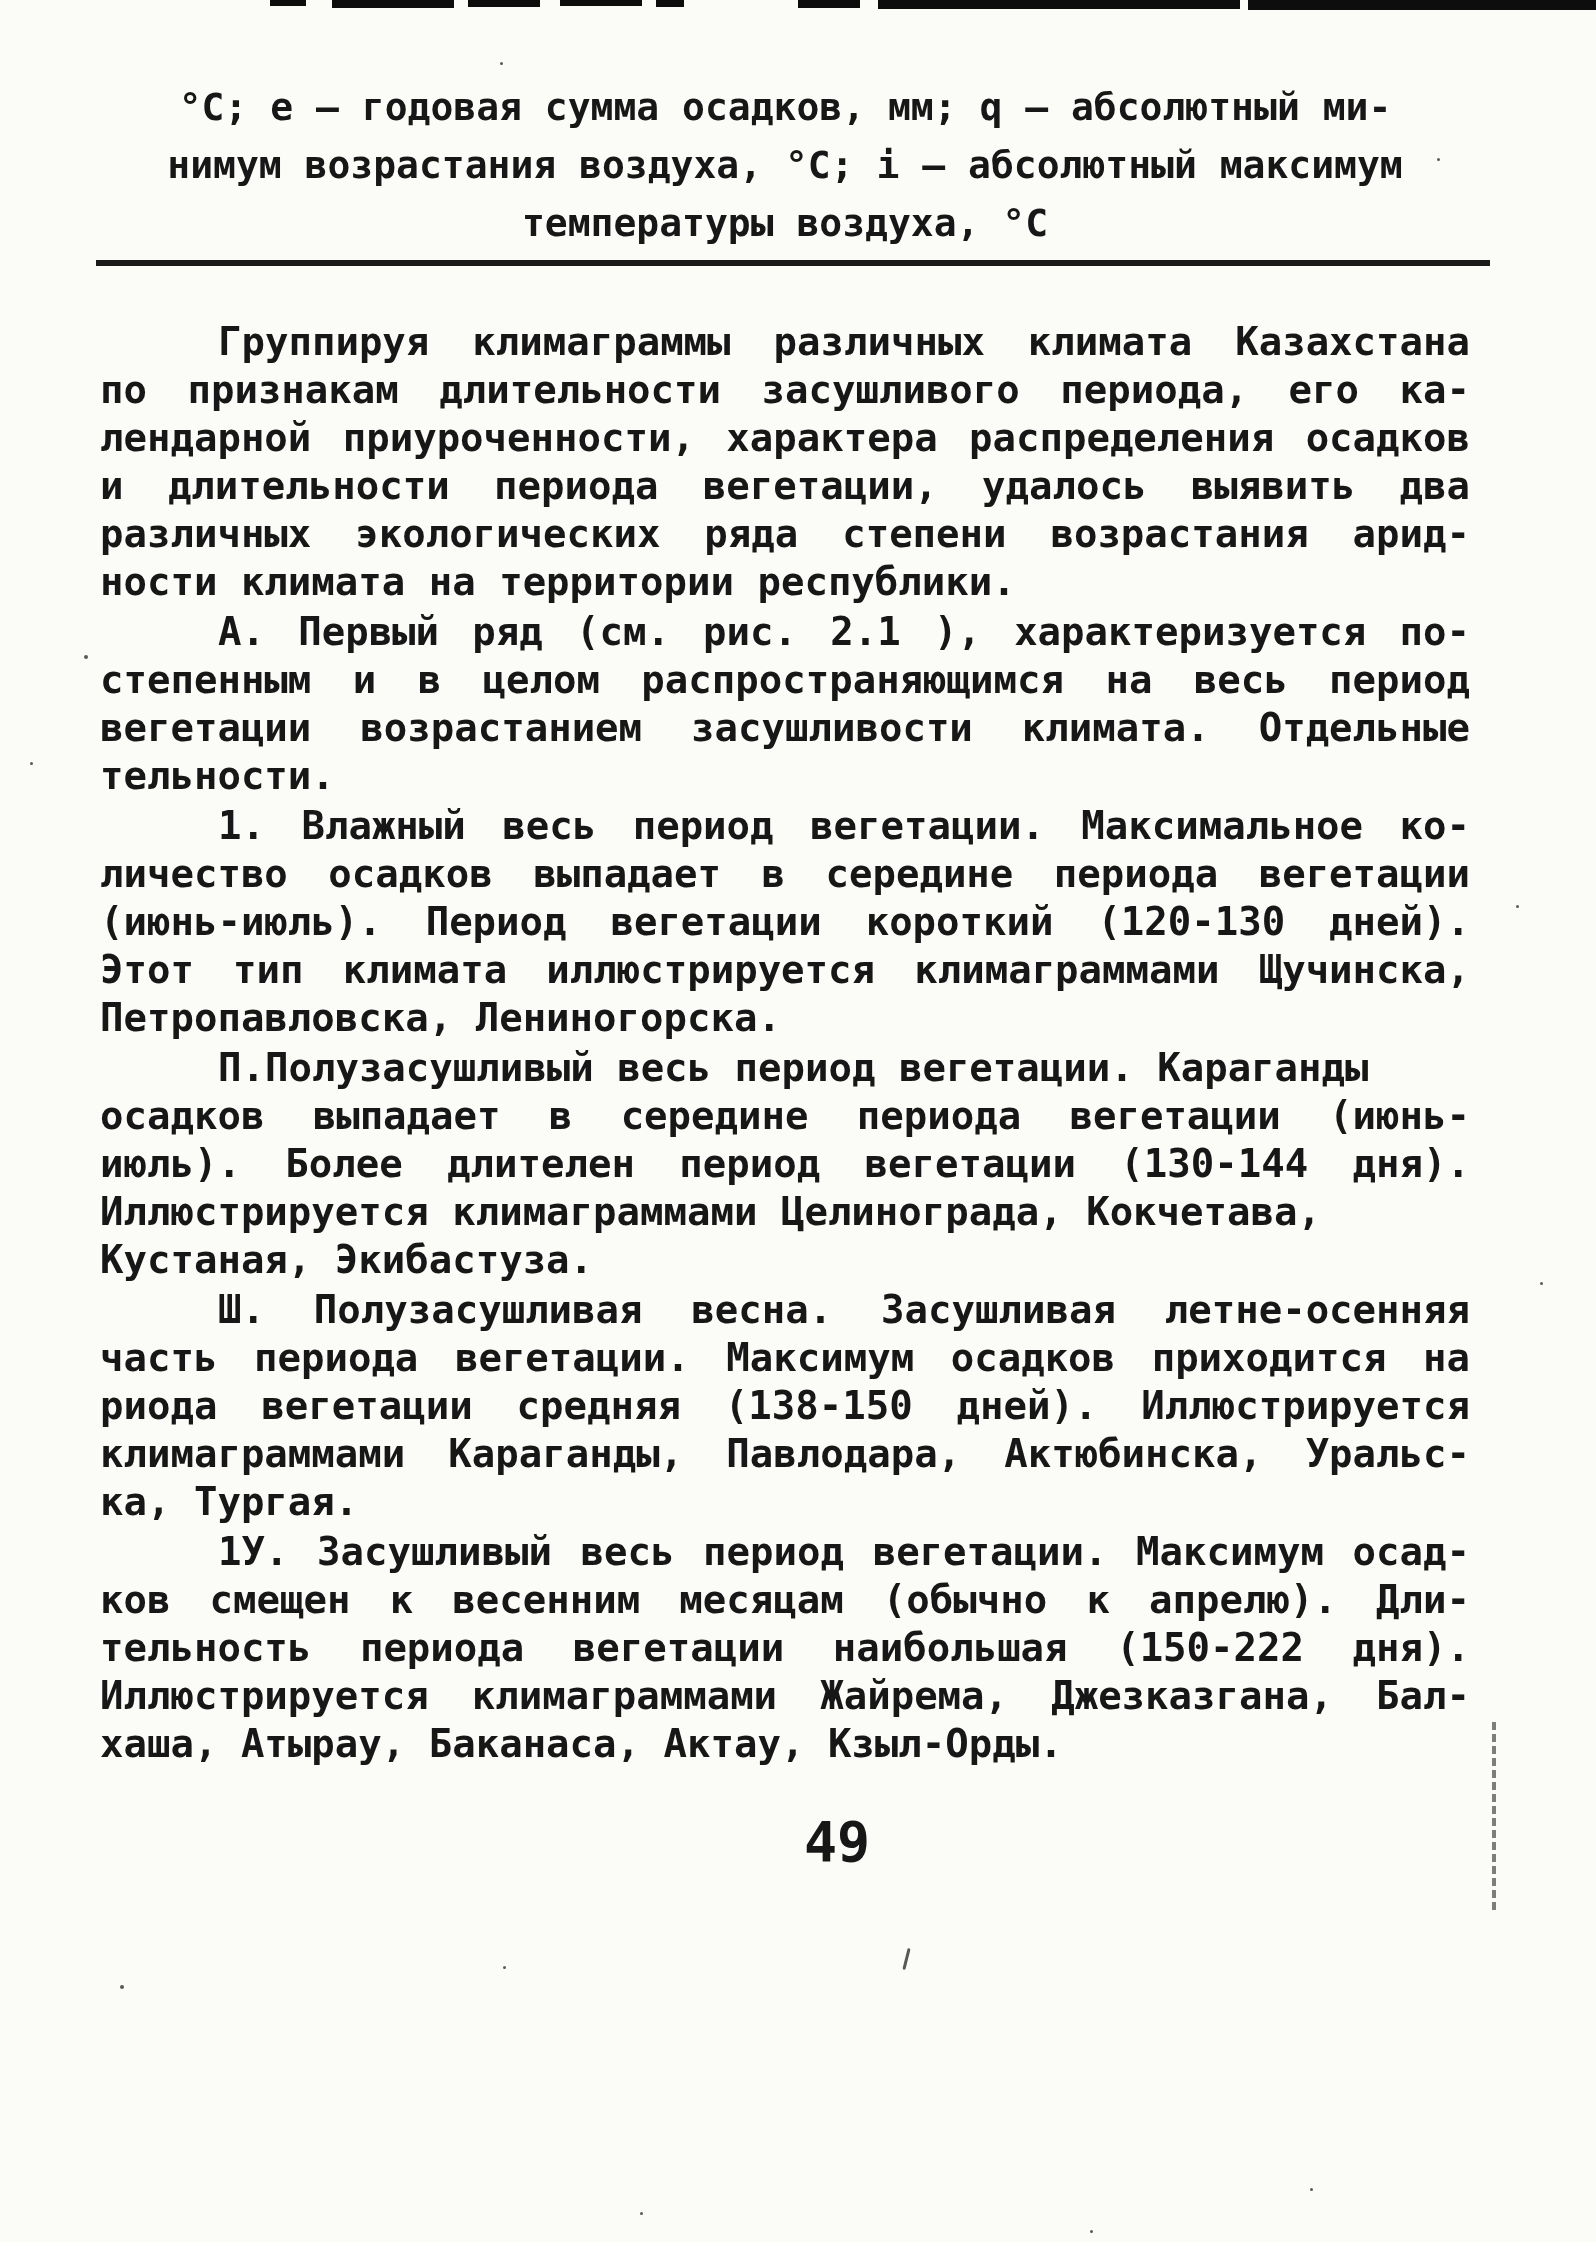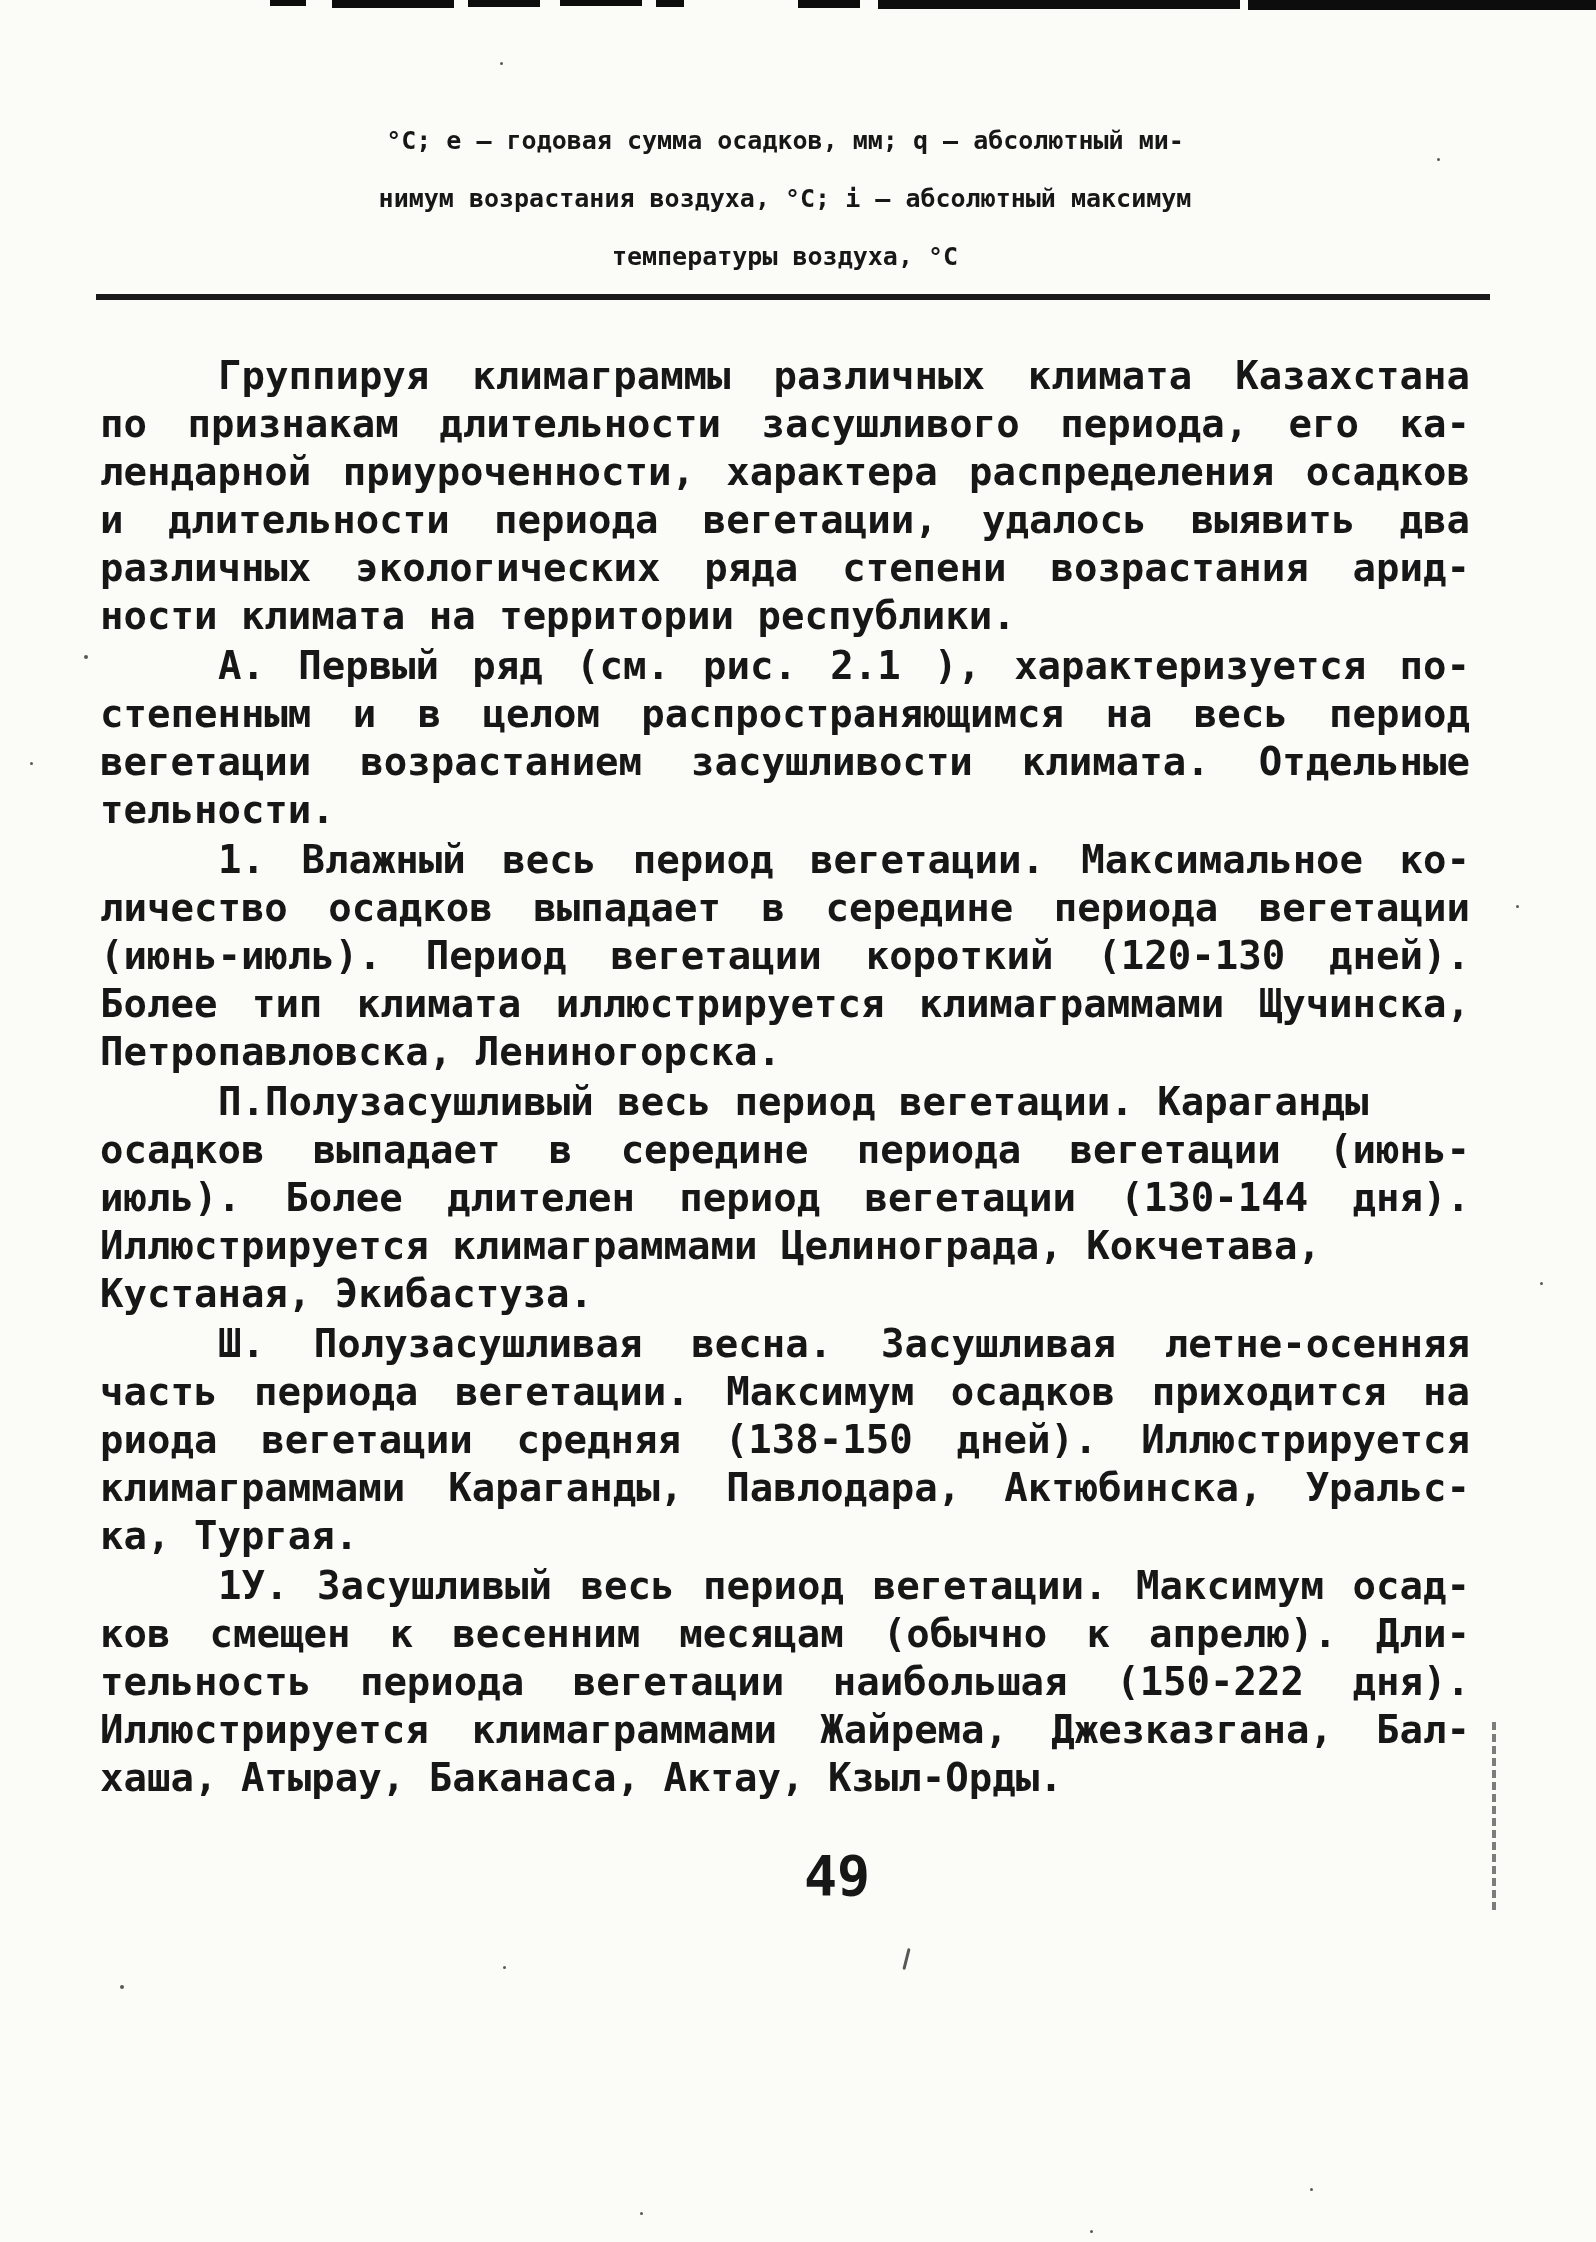--- a/index.html
+++ b/index.html
@@ -17,21 +17,21 @@
   .artifact-bar span{position:absolute;top:0;background:#0d0d0d;display:block;}
   .ab1{left:270px;width:36px;height:6px;}
   .ab2{left:332px;width:122px;height:8px;}
   .ab3{left:468px;width:72px;height:7px;}
   .ab4{left:560px;width:82px;height:6px;}
   .ab5{left:656px;width:28px;height:7px;}
   .ab6{left:798px;width:62px;height:8px;}
   .ab7{left:878px;width:362px;height:9px;}
   .ab8{left:1248px;width:348px;height:10px;}
   
-  .caption{margin:112px 126px 0 100px;font-size:25px;line-height:58px;}
+  .caption{margin:78px 126px 0 100px;font-size:38px;line-height:58px;}
   .cap-line{text-align:center;}
   
   .rule{height:0;border:none;border-top:6px solid #1a1a1a;margin:8px 106px 0 96px;}
   
   .bodytext{margin:52px 126px 0 100px;font-size:39px;line-height:48px;}
   .para + .para{margin-top:2px;}
   .ln{text-align:justify;text-align-last:justify;}
   .ln.end{text-align:right;text-align-last:left;}
   .ln.ind{text-indent:118px;}
   
@@ -91,21 +91,21 @@
       <div class="ln ind">А. Первый ряд (см. рис. 2.1 ), характеризуется по-</div>
       <div class="ln">степенным и в целом распространяющимся на весь период</div>
       <div class="ln">вегетации возрастанием засушливости климата. Отдельные</div>
       <div class="ln end">тельности.</div>
     </div>
 
     <div class="para">
       <div class="ln ind">1. Влажный весь период вегетации. Максимальное ко-</div>
       <div class="ln">личество осадков выпадает в середине периода вегетации</div>
       <div class="ln">(июнь-июль). Период вегетации короткий (120-130 дней).</div>
-      <div class="ln">Более тип климата иллюстрируется климаграммами Щучинска,</div>
+      <div class="ln">Этот тип климата иллюстрируется климаграммами Щучинска,</div>
       <div class="ln end">Петропавловска, Лениногорска.</div>
     </div>
 
     <div class="para">
       <div class="ln ind end">П.Полузасушливый весь период вегетации. Караганды</div>
       <div class="ln">осадков выпадает в середине периода вегетации (июнь-</div>
       <div class="ln">июль). Более длителен период вегетации (130-144 дня).</div>
       <div class="ln end">Иллюстрируется климаграммами Целинограда, Кокчетава,</div>
       <div class="ln end">Кустаная, Экибастуза.</div>
     </div>

